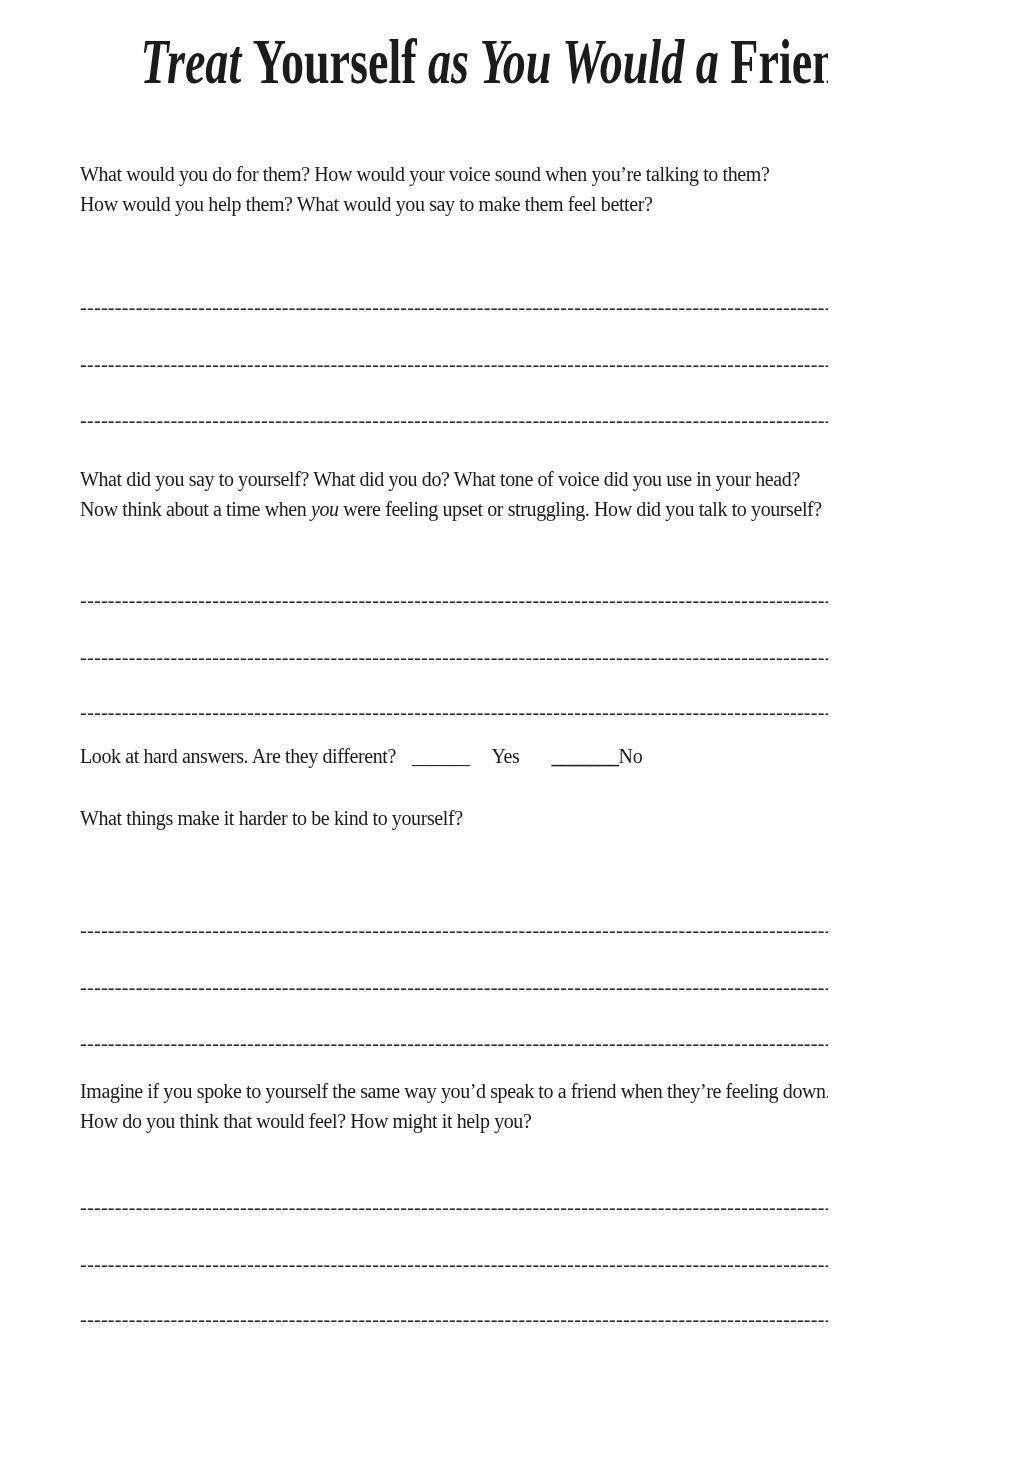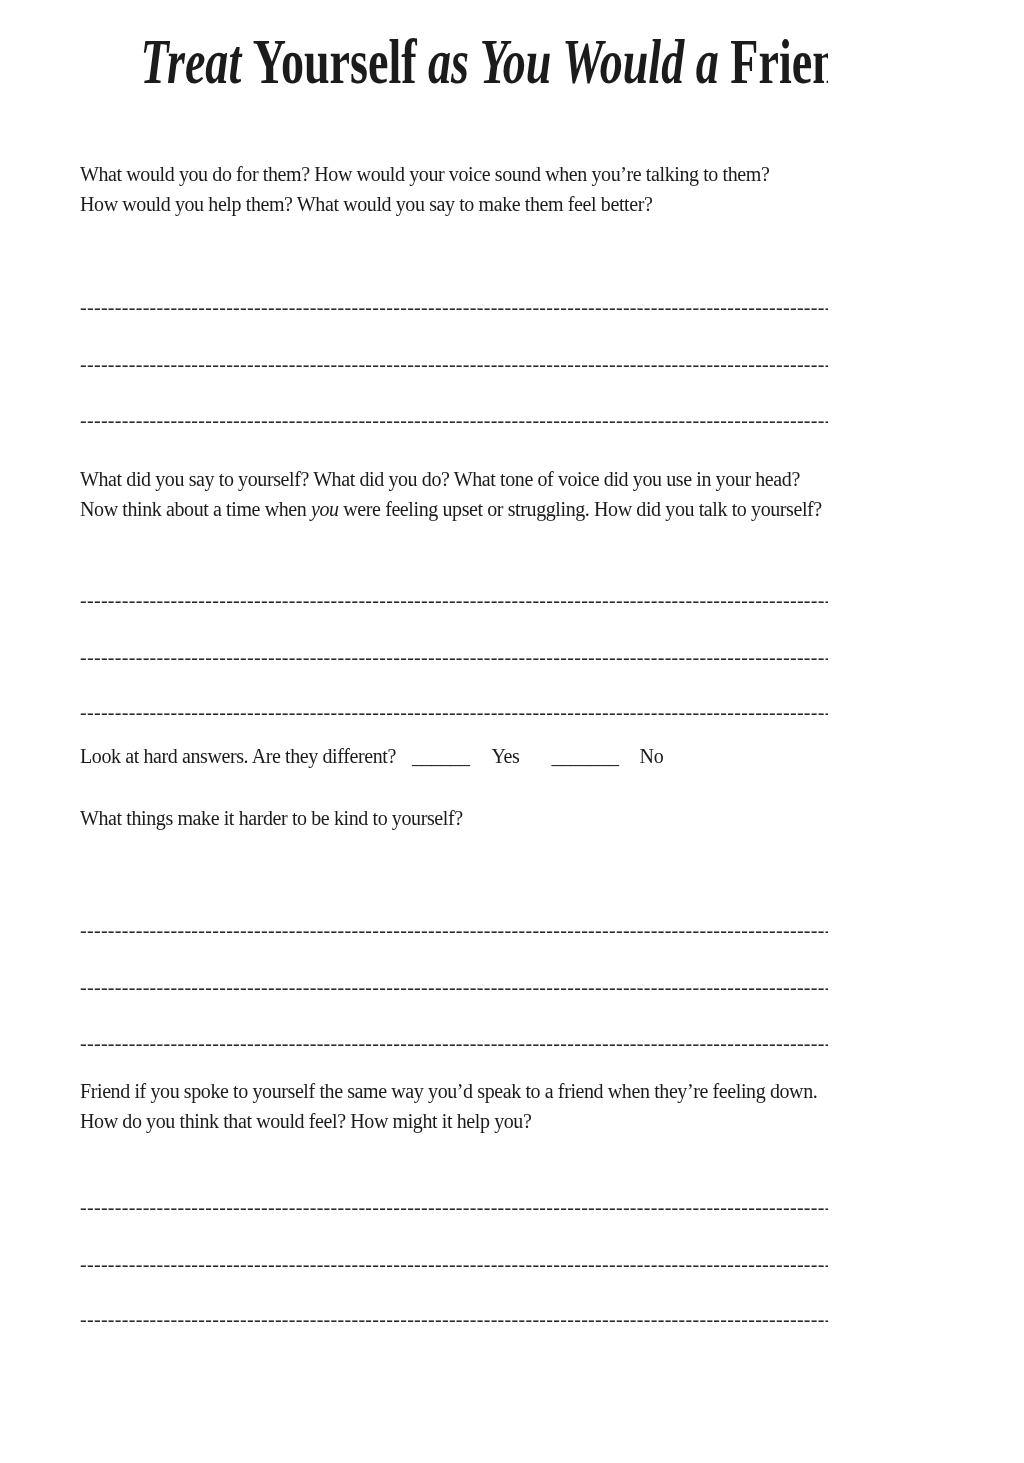--- a/index.html
+++ b/index.html
@@ -45,21 +45,21 @@
     height: 20px;
     font-size: 20px;
     line-height: 20px;
     letter-spacing: 0.3px;
     overflow: hidden;
     white-space: nowrap;
     color: #2a2a2a;
   }
   .blank { display: inline-block; }
   .b1 { margin-left: 16px; margin-right: 22px; }
-  .b2 { margin-left: 32px; margin-right: 21px; }
+  .b2 { margin-left: 32px; margin-right: 0; font-weight: bold; }
   .footer { font-weight: bold; letter-spacing: 0; }
   .fscale {
     display: inline-block;
     transform: scaleX(0.9);
     transform-origin: left center;
   }
 </style>
 </head>
 <body>
 
@@ -89,21 +89,21 @@
 
   <div class="para" style="top:803px">
     <div>What things make it harder to be kind to yourself?</div>
   </div>
 
   <div class="rule" style="top:920px">------------------------------------------------------------------------------------------------------------------------------------------------------</div>
   <div class="rule" style="top:977px">------------------------------------------------------------------------------------------------------------------------------------------------------</div>
   <div class="rule" style="top:1033px">------------------------------------------------------------------------------------------------------------------------------------------------------</div>
 
   <div class="para" style="top:1076px">
-    <div>Friend if you spoke to yourself the same way you’d speak to a friend when they’re feeling down.</div>
+    <div>Imagine if you spoke to yourself the same way you’d speak to a friend when they’re feeling down.</div>
     <div>How do you think that would feel? How might it help you?</div>
   </div>
 
   <div class="rule" style="top:1197px">------------------------------------------------------------------------------------------------------------------------------------------------------</div>
   <div class="rule" style="top:1254px">------------------------------------------------------------------------------------------------------------------------------------------------------</div>
   <div class="rule" style="top:1309px">------------------------------------------------------------------------------------------------------------------------------------------------------</div>
 
 
 </div>
 

